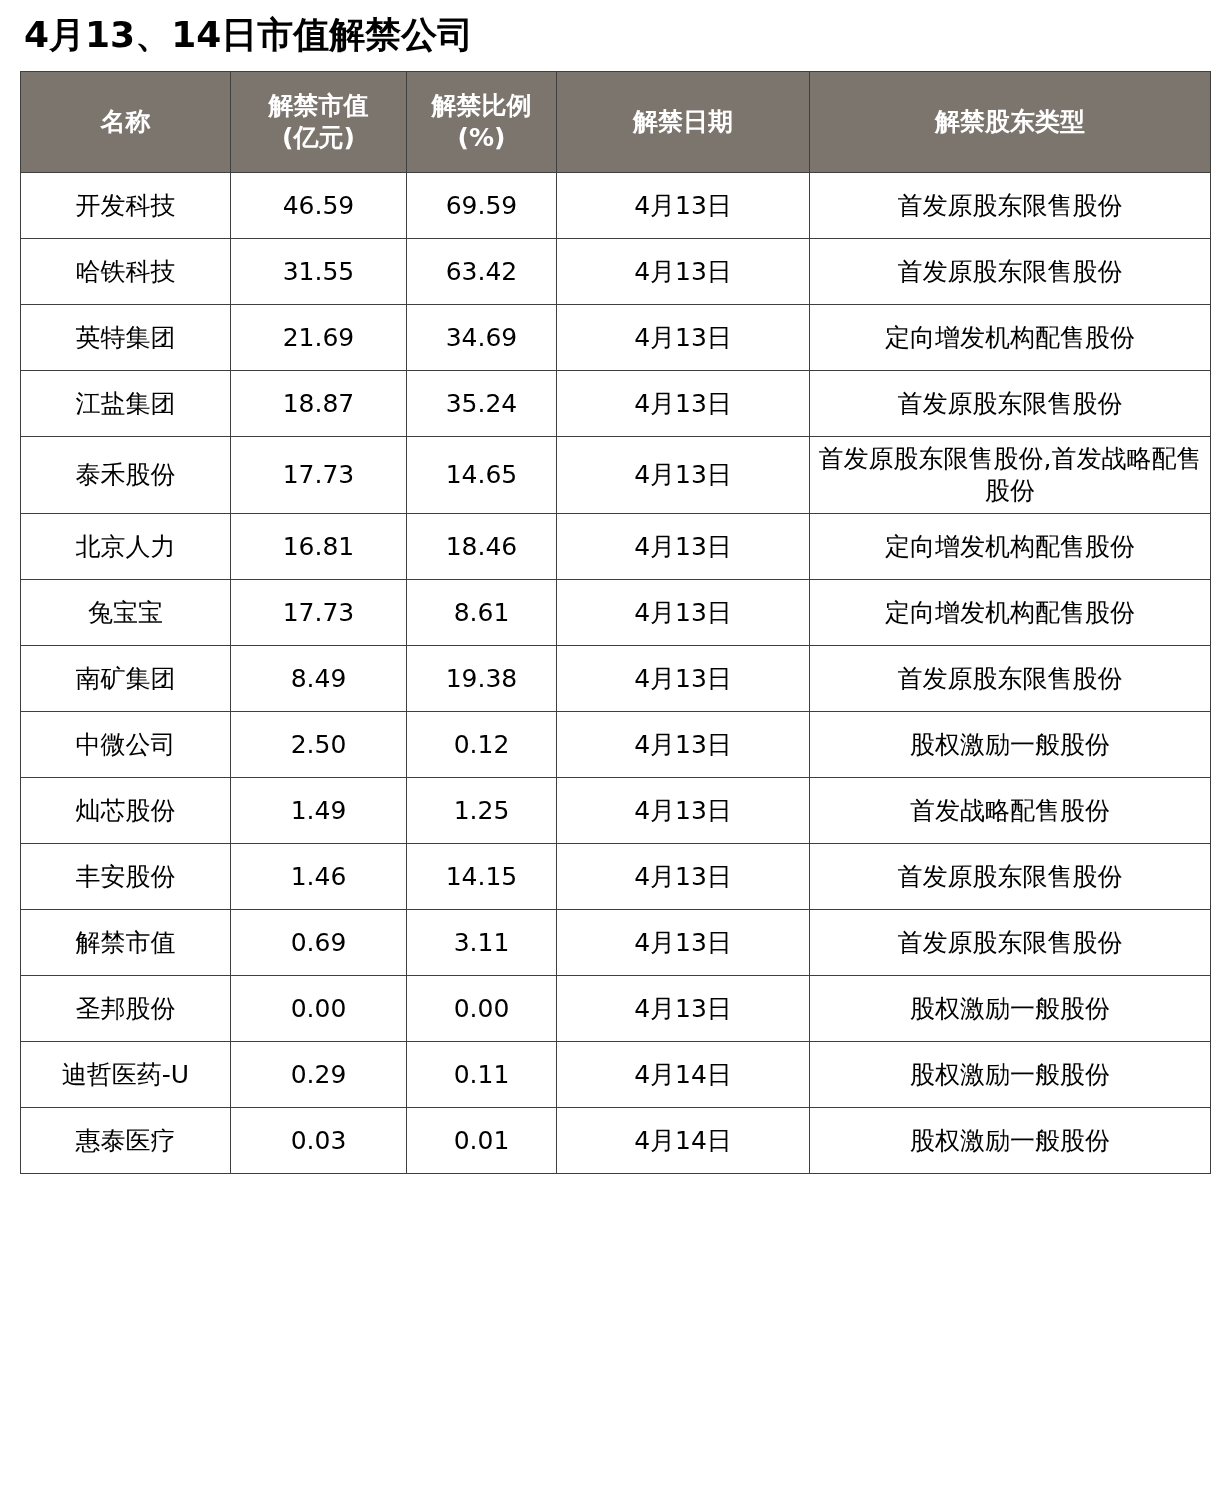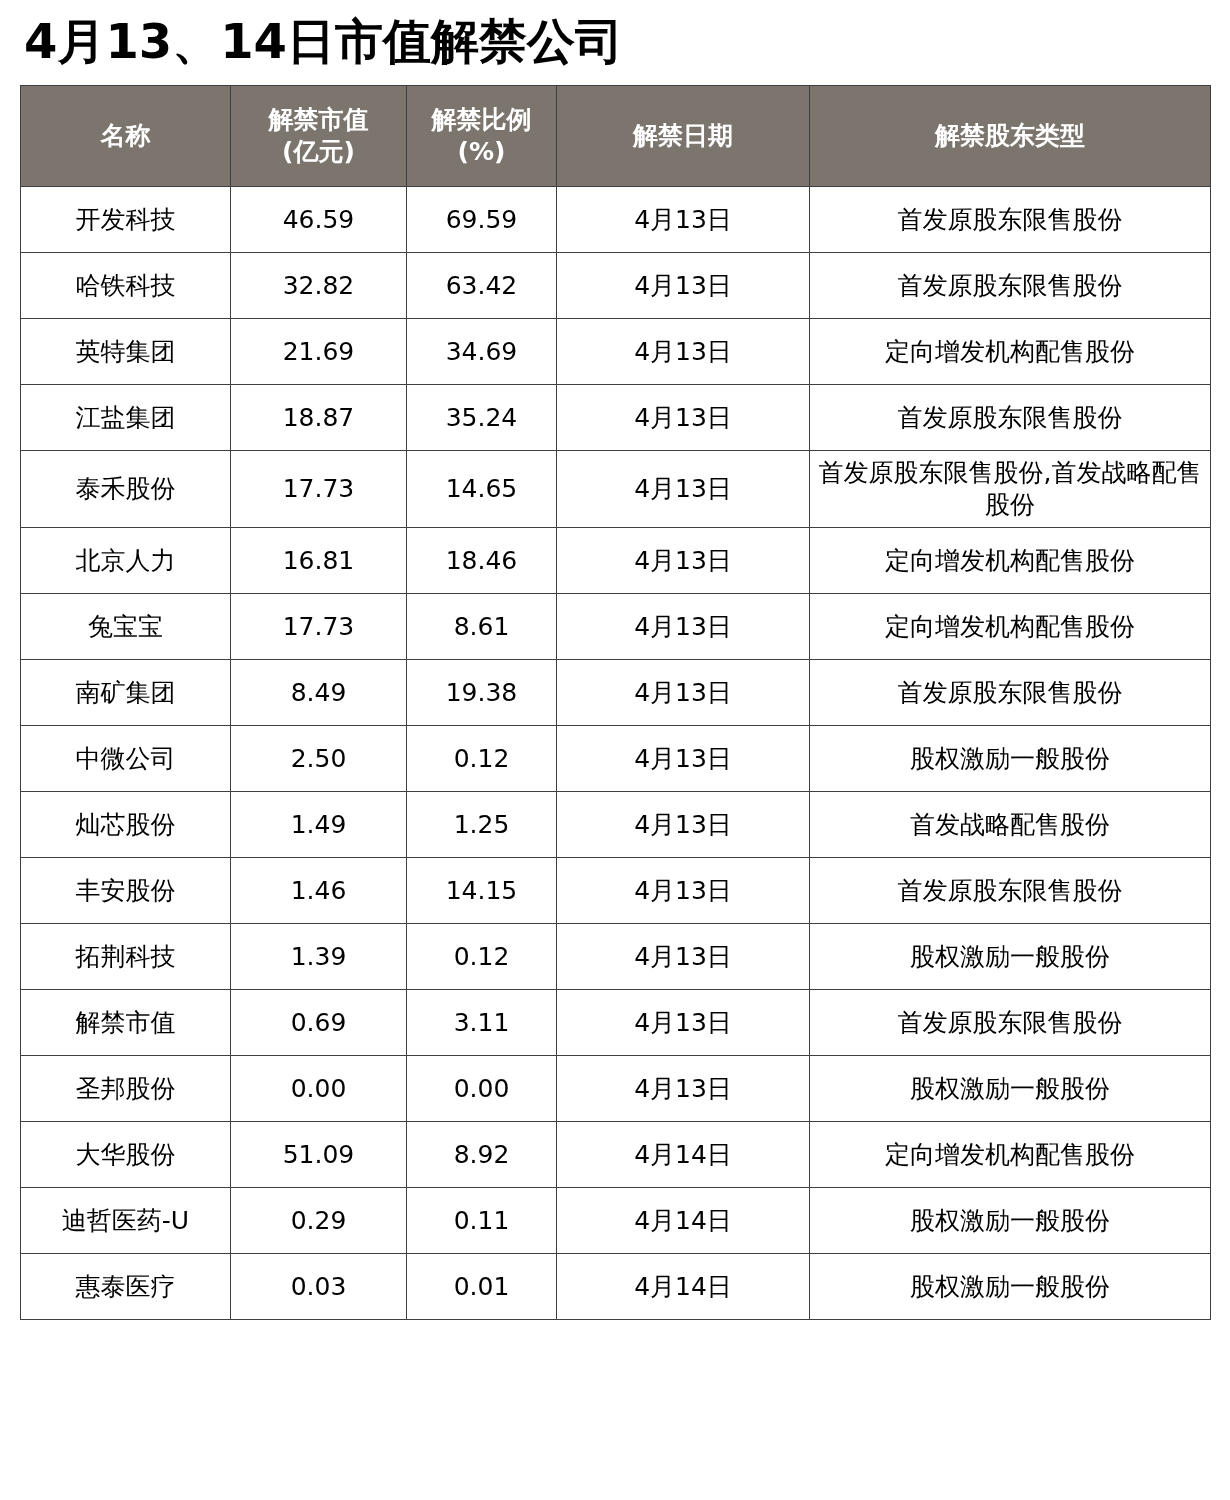--- a/index.html
+++ b/index.html
@@ -13,21 +13,21 @@
     font-family: "DejaVu Sans", "Liberation Sans", sans-serif;
     color: #000000;
     overflow: hidden;
   }
   .page {
     box-sizing: border-box;
     padding: 14px 20px 0 20px;
     width: 1230px;
   }
   .page-title {
-    font-size: 48px;
+    font-size: 36px;
     font-weight: bold;
     letter-spacing: 0px;
     margin: 0 0 16px 4px;
     line-height: 1.15;
     color: #000000;
   }
   table.unlock-table {
     border-collapse: collapse;
     width: 1190px;
     table-layout: fixed;
@@ -101,21 +101,21 @@
     <tbody id="table-body">
         <tr>
           <td class="wrap-cell">开发科技</td>
           <td class="wrap-cell">46.59</td>
           <td class="wrap-cell">69.59</td>
           <td class="wrap-cell">4月13日</td>
           <td class="wrap-cell">首发原股东限售股份</td>
         </tr>
         <tr>
           <td class="wrap-cell">哈铁科技</td>
-          <td class="wrap-cell">32.82</td>
+          <td class="wrap-cell">31.55</td>
           <td class="wrap-cell">63.42</td>
           <td class="wrap-cell">4月13日</td>
           <td class="wrap-cell">首发原股东限售股份</td>
         </tr>
         <tr>
           <td class="wrap-cell">英特集团</td>
           <td class="wrap-cell">21.69</td>
           <td class="wrap-cell">34.69</td>
           <td class="wrap-cell">4月13日</td>
           <td class="wrap-cell">定向增发机构配售股份</td>
@@ -170,46 +170,32 @@
           <td class="wrap-cell">首发战略配售股份</td>
         </tr>
         <tr>
           <td class="wrap-cell">丰安股份</td>
           <td class="wrap-cell">1.46</td>
           <td class="wrap-cell">14.15</td>
           <td class="wrap-cell">4月13日</td>
           <td class="wrap-cell">首发原股东限售股份</td>
         </tr>
         <tr>
-          <td class="wrap-cell">拓荆科技</td>
-          <td class="wrap-cell">1.39</td>
-          <td class="wrap-cell">0.12</td>
-          <td class="wrap-cell">4月13日</td>
-          <td class="wrap-cell">股权激励一般股份</td>
-        </tr>
-        <tr>
           <td class="wrap-cell">解禁市值</td>
           <td class="wrap-cell">0.69</td>
           <td class="wrap-cell">3.11</td>
           <td class="wrap-cell">4月13日</td>
           <td class="wrap-cell">首发原股东限售股份</td>
         </tr>
         <tr>
           <td class="wrap-cell">圣邦股份</td>
           <td class="wrap-cell">0.00</td>
           <td class="wrap-cell">0.00</td>
           <td class="wrap-cell">4月13日</td>
           <td class="wrap-cell">股权激励一般股份</td>
-        </tr>
-        <tr>
-          <td class="wrap-cell">大华股份</td>
-          <td class="wrap-cell">51.09</td>
-          <td class="wrap-cell">8.92</td>
-          <td class="wrap-cell">4月14日</td>
-          <td class="wrap-cell">定向增发机构配售股份</td>
         </tr>
         <tr>
           <td class="wrap-cell">迪哲医药-U</td>
           <td class="wrap-cell">0.29</td>
           <td class="wrap-cell">0.11</td>
           <td class="wrap-cell">4月14日</td>
           <td class="wrap-cell">股权激励一般股份</td>
         </tr>
         <tr>
           <td class="wrap-cell">惠泰医疗</td>

